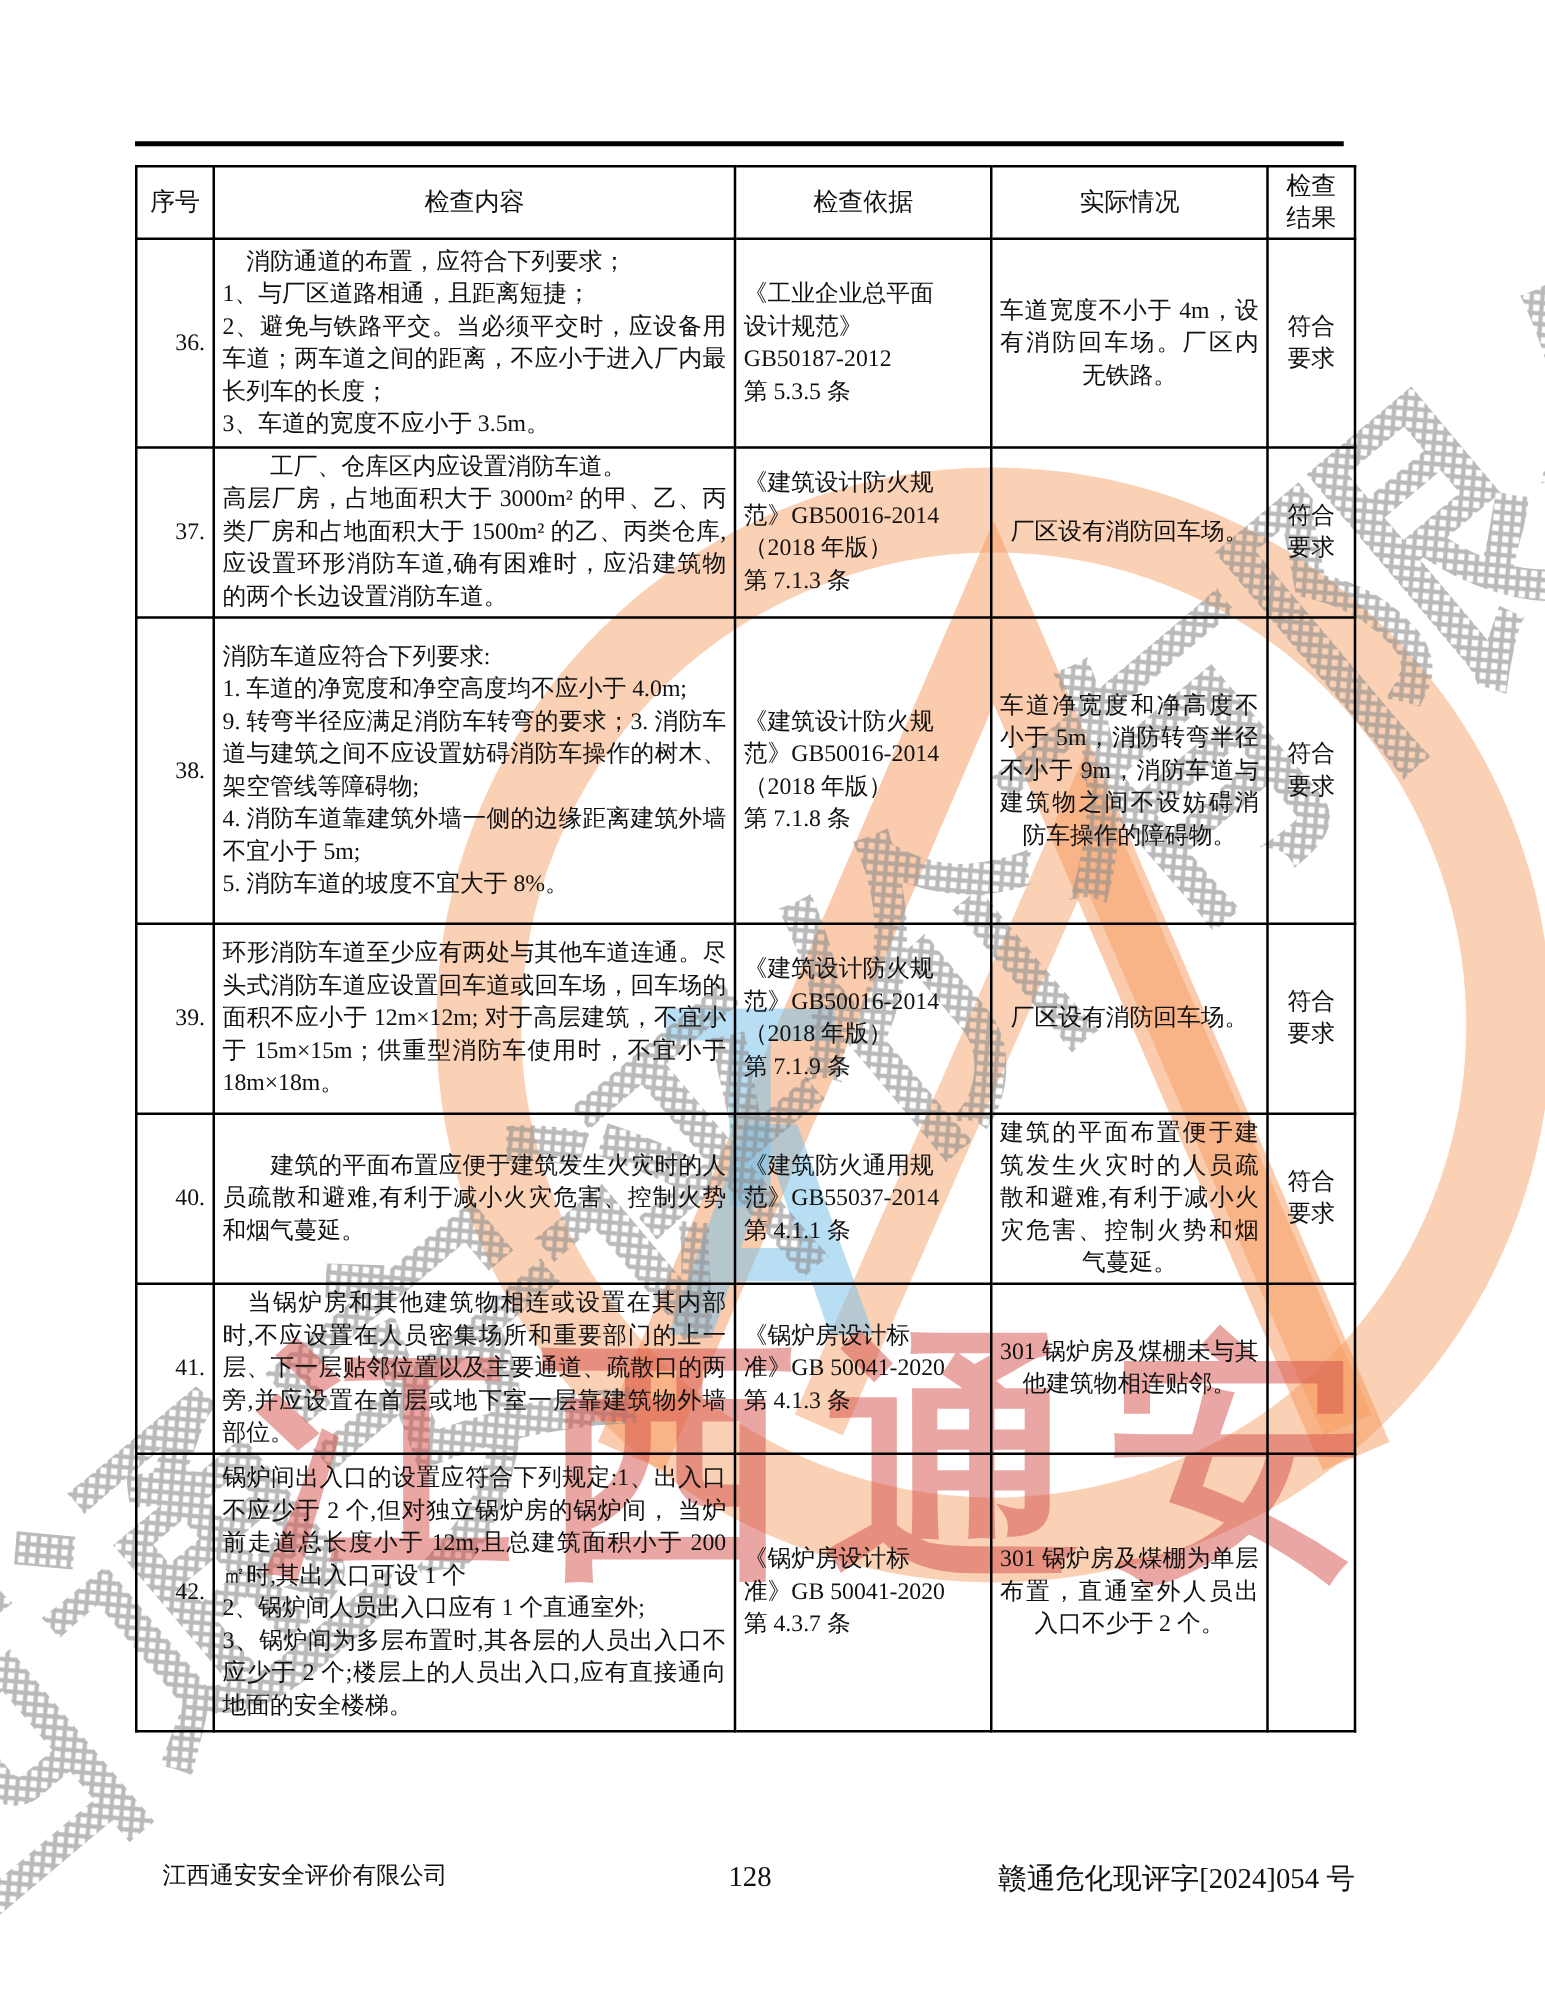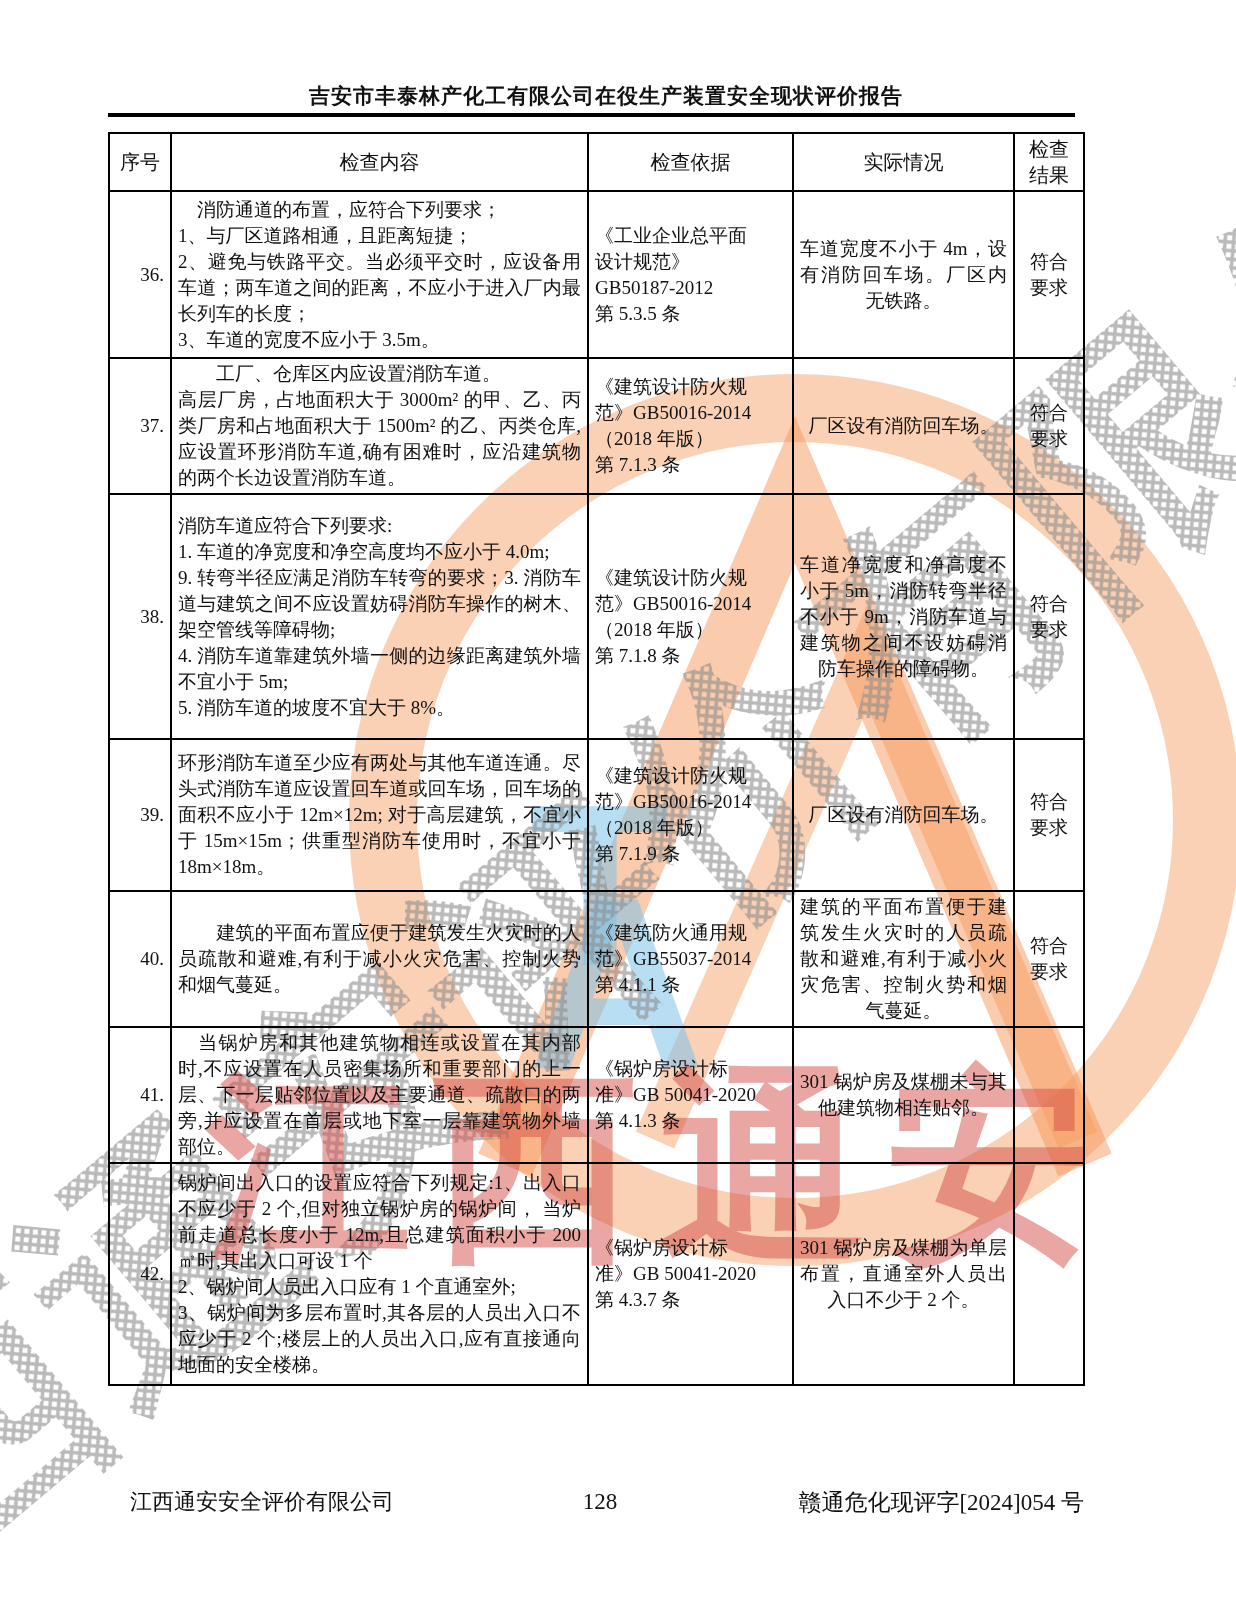--- a/index.html
+++ b/index.html
@@ -38,21 +38,21 @@
     padding:2px 6px;
     font-weight:normal;
     overflow:hidden;
   }
   th.hdr{text-align:center;white-space:pre-line;font-size:20px;}
   td.seq{text-align:right;}
   td.cont{text-align:justify;white-space:pre-line;padding:2px 9px;}
   td.basis{white-space:pre-line;}
   td.actual{text-align:justify;text-align-last:center;white-space:pre-line;padding:2px 8px;}
   td.result{text-align:center;padding:0 13px;}
-  .footer-company{position:absolute;left:130px;top:1487px;font-size:22px;}
+  .footer-company{position:absolute;left:130px;top:1487px;font-size:19px;}
   .footer-page{position:absolute;left:560px;top:1489px;width:80px;text-align:center;font-size:23px;font-family:"Liberation Serif","DejaVu Serif",serif;}
   .footer-doc{position:absolute;right:152px;top:1487px;font-size:23px;}
 </style>
 </head>
 <body>
 
 <div class="page">
 
   <svg class="watermark" viewBox="0 0 1236 1600" width="1236" height="1600" aria-hidden="true">
     <defs>
@@ -68,21 +68,20 @@
     <text x="600" y="965" text-anchor="middle" font-size="230" font-weight="bold" font-family="Liberation Sans, sans-serif" fill-opacity="0.55" fill="#7EC3E9">T</text>
     <text x="617" y="1068" text-anchor="middle" font-size="245" font-weight="bold" font-family="Liberation Sans, sans-serif" fill-opacity="0.55" fill="#7EC3E9">A</text>
 
     <text x="650" y="945" text-anchor="middle" font-size="252" font-weight="bold" fill="url(#hatch)" fill-opacity="0.6" transform="rotate(-40 650 860)">江西通安评价有限公司</text>
 
     <text x="660" y="1238" text-anchor="middle" font-size="205" font-weight="bold" letter-spacing="22" fill-opacity="0.5" fill="#D34D48">江西通安</text>
   </svg>
 
   <div class="content">
 
-    <div class="page-title">吉安市丰泰林产化工有限公司在役生产装置安全现状评价报告</div>
     <div class="title-rule"></div>
 
     <table class="inspection">
       <colgroup>
         <col style="width:62px">
           <col style="width:417px">
           <col style="width:205px">
         <col style="width:221px">
           <col style="width:70px">
       </colgroup>

